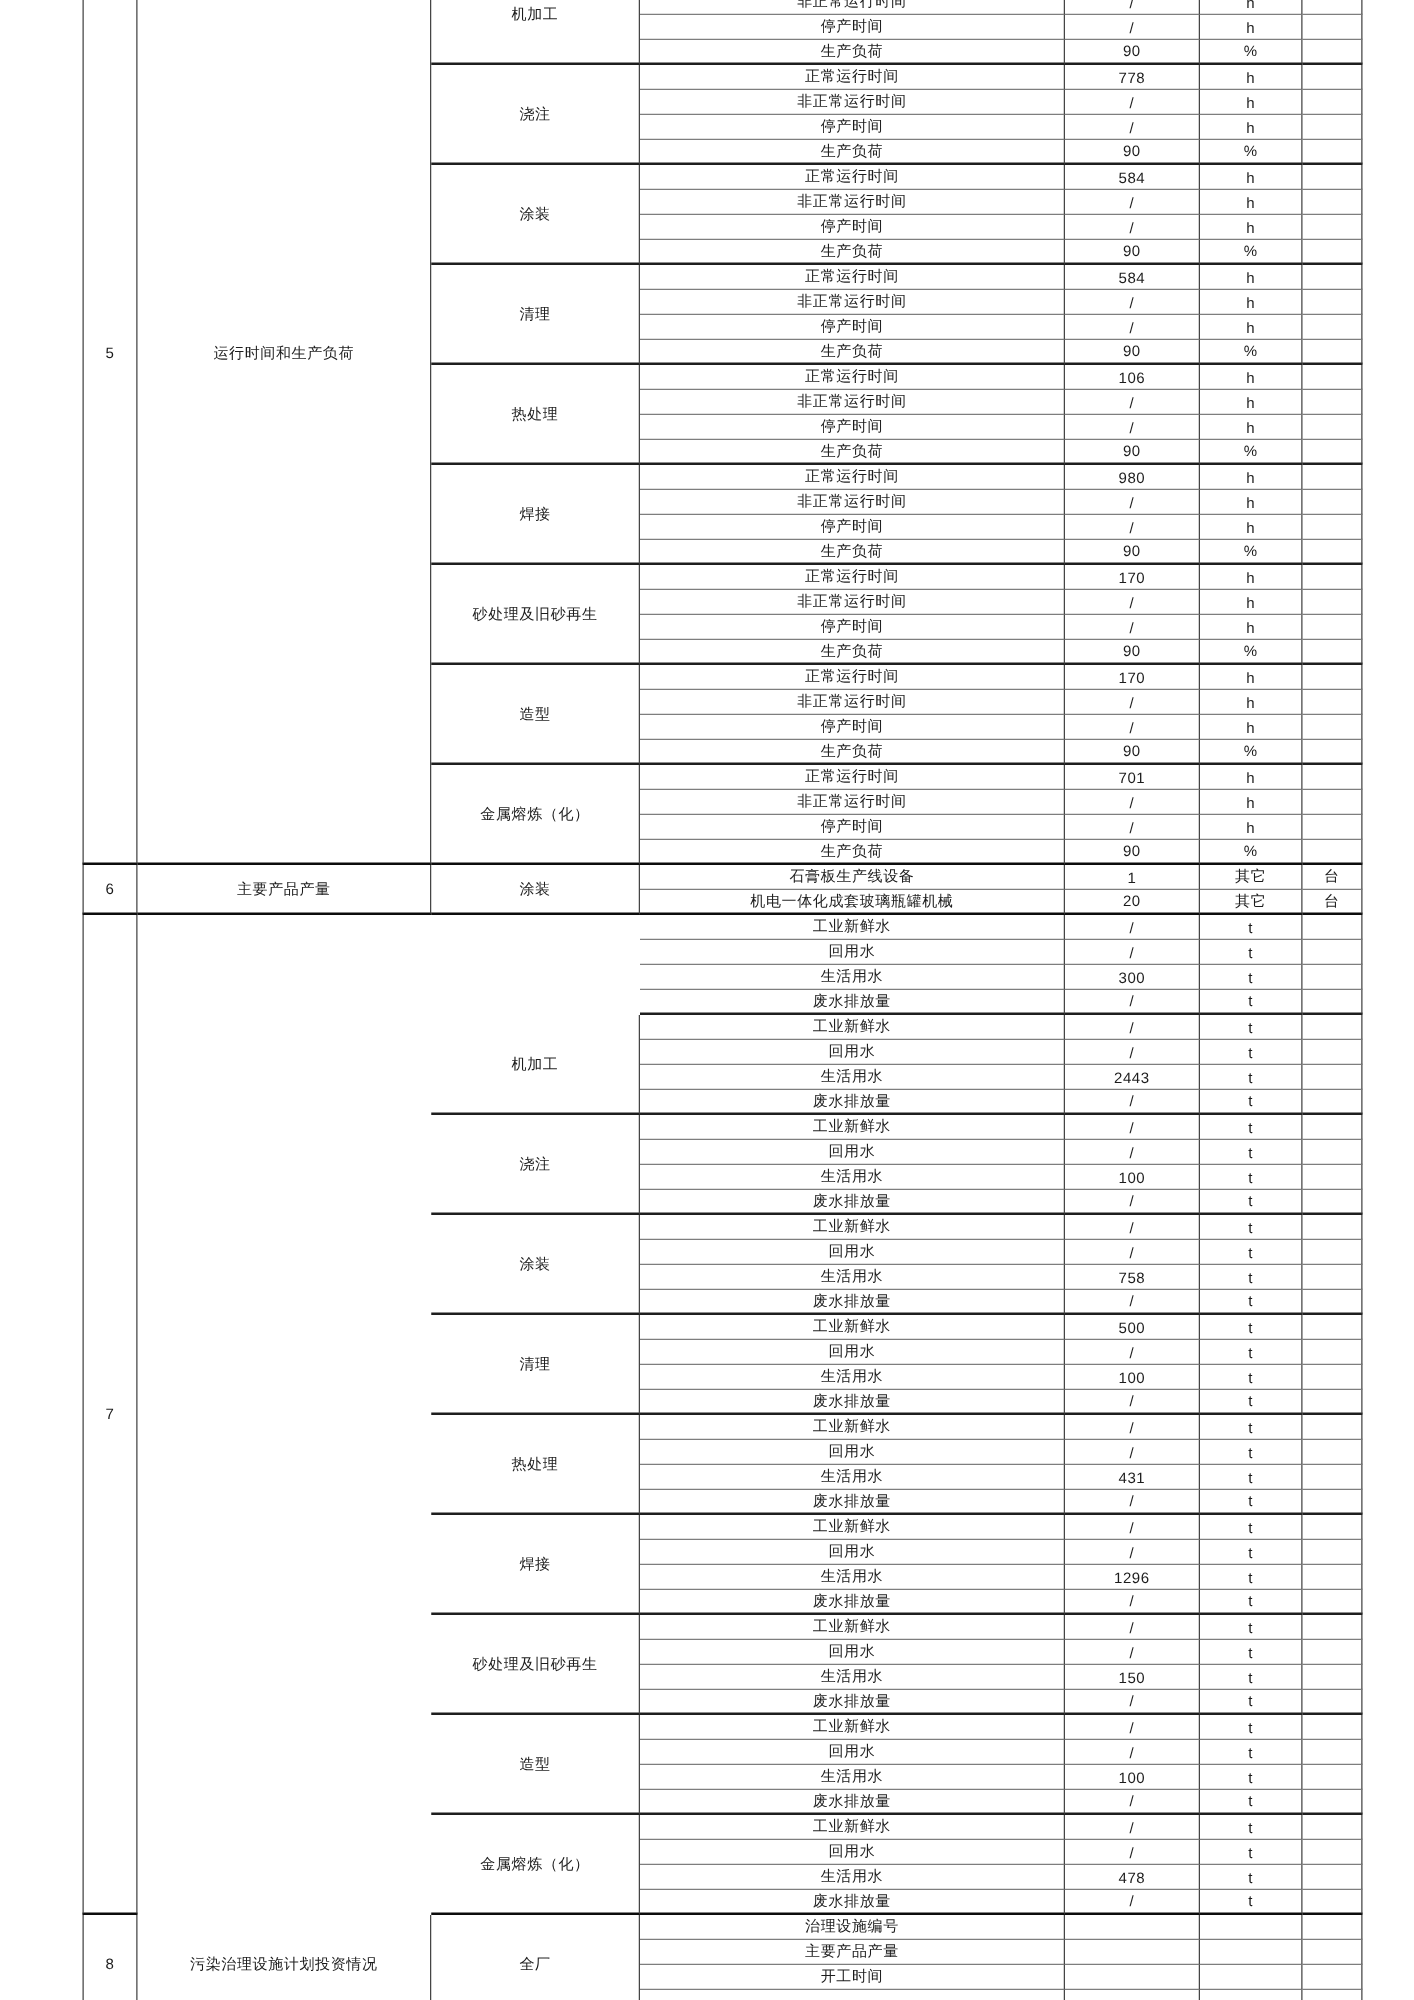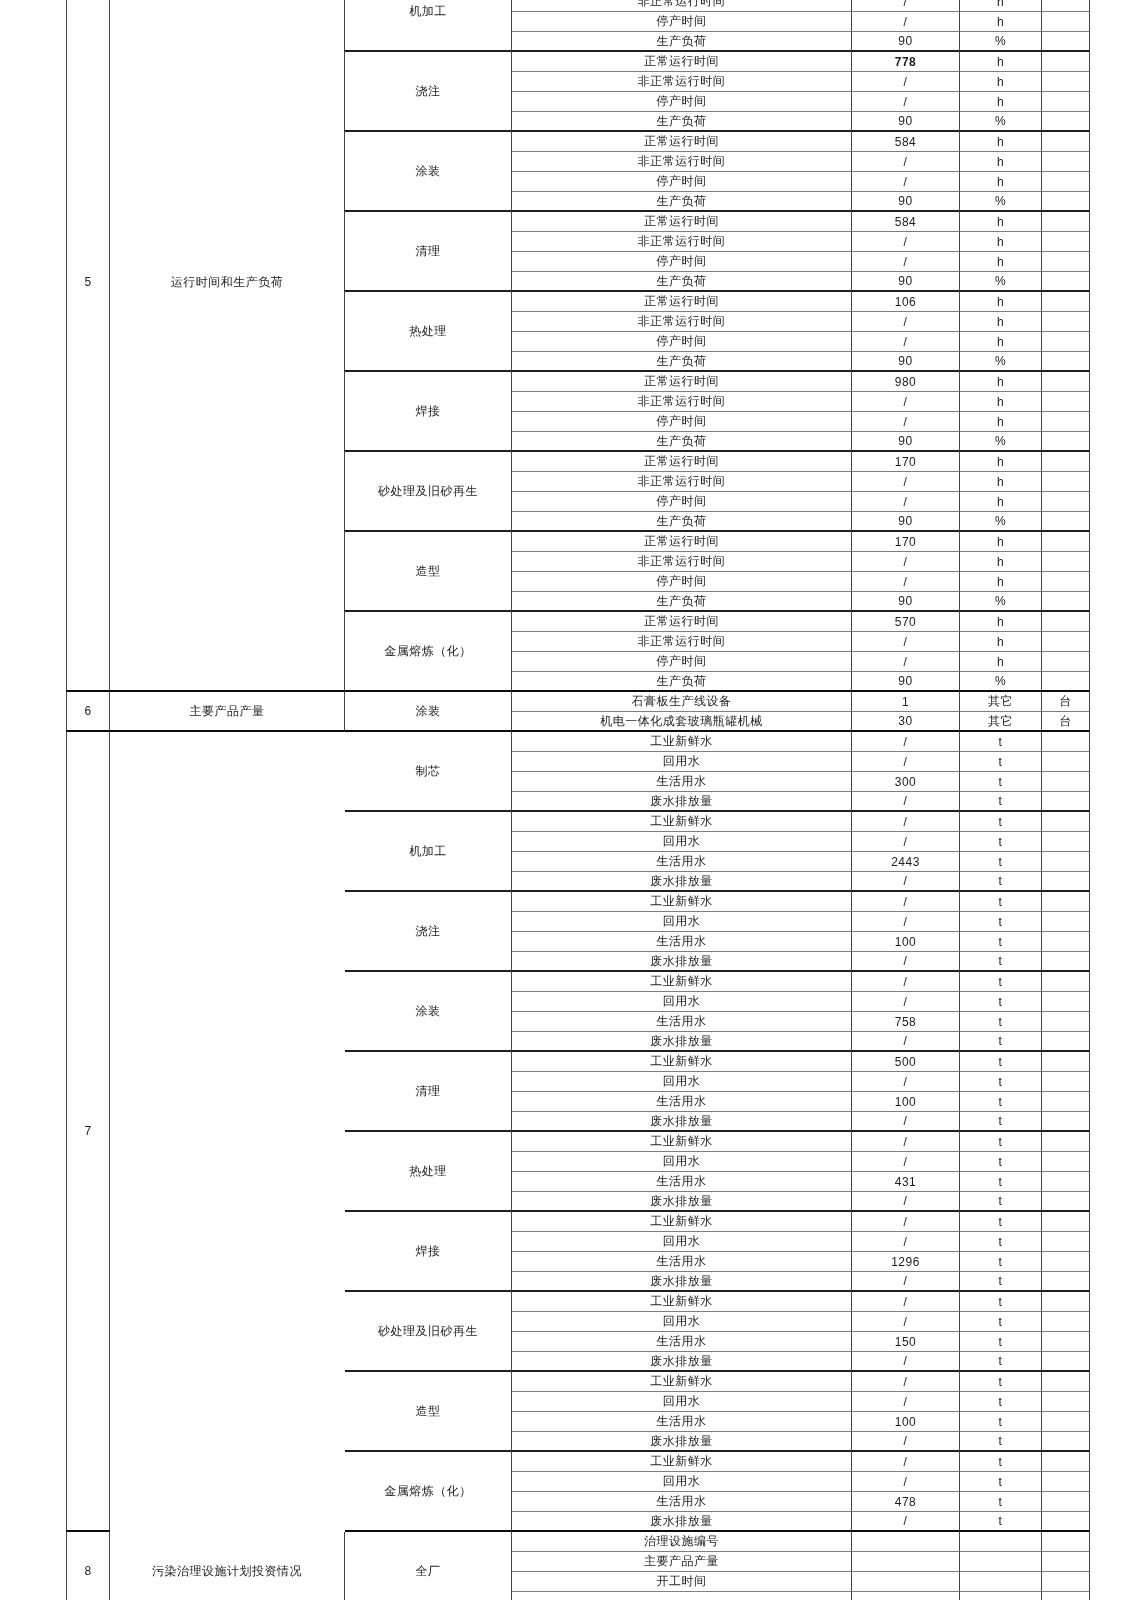--- a/index.html
+++ b/index.html
@@ -52,21 +52,21 @@
     <div class="c" style="grid-area: 2 / 4 / 3;">停产时间</div>
     <div class="c" style="grid-area: 2 / 5 / 3;">/</div>
     <div class="c" style="grid-area: 2 / 6 / 3;">h</div>
     <div class="c" style="grid-area: 2 / 7 / 3;"></div>
     <div class="c block-end" style="grid-area: 3 / 4 / 4;">生产负荷</div>
     <div class="c block-end" style="grid-area: 3 / 5 / 4;">90</div>
     <div class="c block-end" style="grid-area: 3 / 6 / 4;">%</div>
     <div class="c block-end" style="grid-area: 3 / 7 / 4;"></div>
     <div class="c block-end" style="grid-area: 4 / 3 / 8;">浇注</div>
     <div class="c" style="grid-area: 4 / 4 / 5;">正常运行时间</div>
-    <div class="c" style="grid-area: 4 / 5 / 5; font-weight: bold;">778</div>
+    <div class="c" style="grid-area: 4 / 5 / 5;">778</div>
     <div class="c" style="grid-area: 4 / 6 / 5;">h</div>
     <div class="c" style="grid-area: 4 / 7 / 5;"></div>
     <div class="c" style="grid-area: 5 / 4 / 6;">非正常运行时间</div>
     <div class="c" style="grid-area: 5 / 5 / 6;">/</div>
     <div class="c" style="grid-area: 5 / 6 / 6;">h</div>
     <div class="c" style="grid-area: 5 / 7 / 6;"></div>
     <div class="c" style="grid-area: 6 / 4 / 7;">停产时间</div>
     <div class="c" style="grid-area: 6 / 5 / 7;">/</div>
     <div class="c" style="grid-area: 6 / 6 / 7;">h</div>
     <div class="c" style="grid-area: 6 / 7 / 7;"></div>
@@ -171,21 +171,21 @@
     <div class="c" style="grid-area: 30 / 4 / 31;">停产时间</div>
     <div class="c" style="grid-area: 30 / 5 / 31;">/</div>
     <div class="c" style="grid-area: 30 / 6 / 31;">h</div>
     <div class="c" style="grid-area: 30 / 7 / 31;"></div>
     <div class="c block-end" style="grid-area: 31 / 4 / 32;">生产负荷</div>
     <div class="c block-end" style="grid-area: 31 / 5 / 32;">90</div>
     <div class="c block-end" style="grid-area: 31 / 6 / 32;">%</div>
     <div class="c block-end" style="grid-area: 31 / 7 / 32;"></div>
     <div class="c section-end" style="grid-area: 32 / 3 / 36;">金属熔炼（化）</div>
     <div class="c" style="grid-area: 32 / 4 / 33;">正常运行时间</div>
-    <div class="c" style="grid-area: 32 / 5 / 33;">570</div>
+    <div class="c" style="grid-area: 32 / 5 / 33;">701</div>
     <div class="c" style="grid-area: 32 / 6 / 33;">h</div>
     <div class="c" style="grid-area: 32 / 7 / 33;"></div>
     <div class="c" style="grid-area: 33 / 4 / 34;">非正常运行时间</div>
     <div class="c" style="grid-area: 33 / 5 / 34;">/</div>
     <div class="c" style="grid-area: 33 / 6 / 34;">h</div>
     <div class="c" style="grid-area: 33 / 7 / 34;"></div>
     <div class="c" style="grid-area: 34 / 4 / 35;">停产时间</div>
     <div class="c" style="grid-area: 34 / 5 / 35;">/</div>
     <div class="c" style="grid-area: 34 / 6 / 35;">h</div>
     <div class="c" style="grid-area: 34 / 7 / 35;"></div>
@@ -194,25 +194,24 @@
     <div class="c section-end" style="grid-area: 35 / 6 / 36;">%</div>
     <div class="c section-end" style="grid-area: 35 / 7 / 36;"></div>
     <div class="c col1 section-end" style="grid-area: 36 / 1 / 38;">6</div>
     <div class="c section-end" style="grid-area: 36 / 2 / 38;">主要产品产量</div>
     <div class="c section-end" style="grid-area: 36 / 3 / 38;">涂装</div>
     <div class="c" style="grid-area: 36 / 4 / 37;">石膏板生产线设备</div>
     <div class="c" style="grid-area: 36 / 5 / 37;">1</div>
     <div class="c" style="grid-area: 36 / 6 / 37;">其它</div>
     <div class="c" style="grid-area: 36 / 7 / 37;">台</div>
     <div class="c section-end" style="grid-area: 37 / 4 / 38;">机电一体化成套玻璃瓶罐机械</div>
-    <div class="c section-end" style="grid-area: 37 / 5 / 38;">30</div>
+    <div class="c section-end" style="grid-area: 37 / 5 / 38;">20</div>
     <div class="c section-end" style="grid-area: 37 / 6 / 38;">其它</div>
     <div class="c section-end" style="grid-area: 37 / 7 / 38;">台</div>
     <div class="c col1 section-end" style="grid-area: 38 / 1 / 78;">7</div>
-    <div class="c block-end" style="grid-area: 38 / 3 / 42;">制芯</div>
     <div class="c" style="grid-area: 38 / 4 / 39;">工业新鲜水</div>
     <div class="c" style="grid-area: 38 / 5 / 39;">/</div>
     <div class="c" style="grid-area: 38 / 6 / 39;">t</div>
     <div class="c" style="grid-area: 38 / 7 / 39;"></div>
     <div class="c" style="grid-area: 39 / 4 / 40;">回用水</div>
     <div class="c" style="grid-area: 39 / 5 / 40;">/</div>
     <div class="c" style="grid-area: 39 / 6 / 40;">t</div>
     <div class="c" style="grid-area: 39 / 7 / 40;"></div>
     <div class="c" style="grid-area: 40 / 4 / 41;">生活用水</div>
     <div class="c" style="grid-area: 40 / 5 / 41;">300</div>

